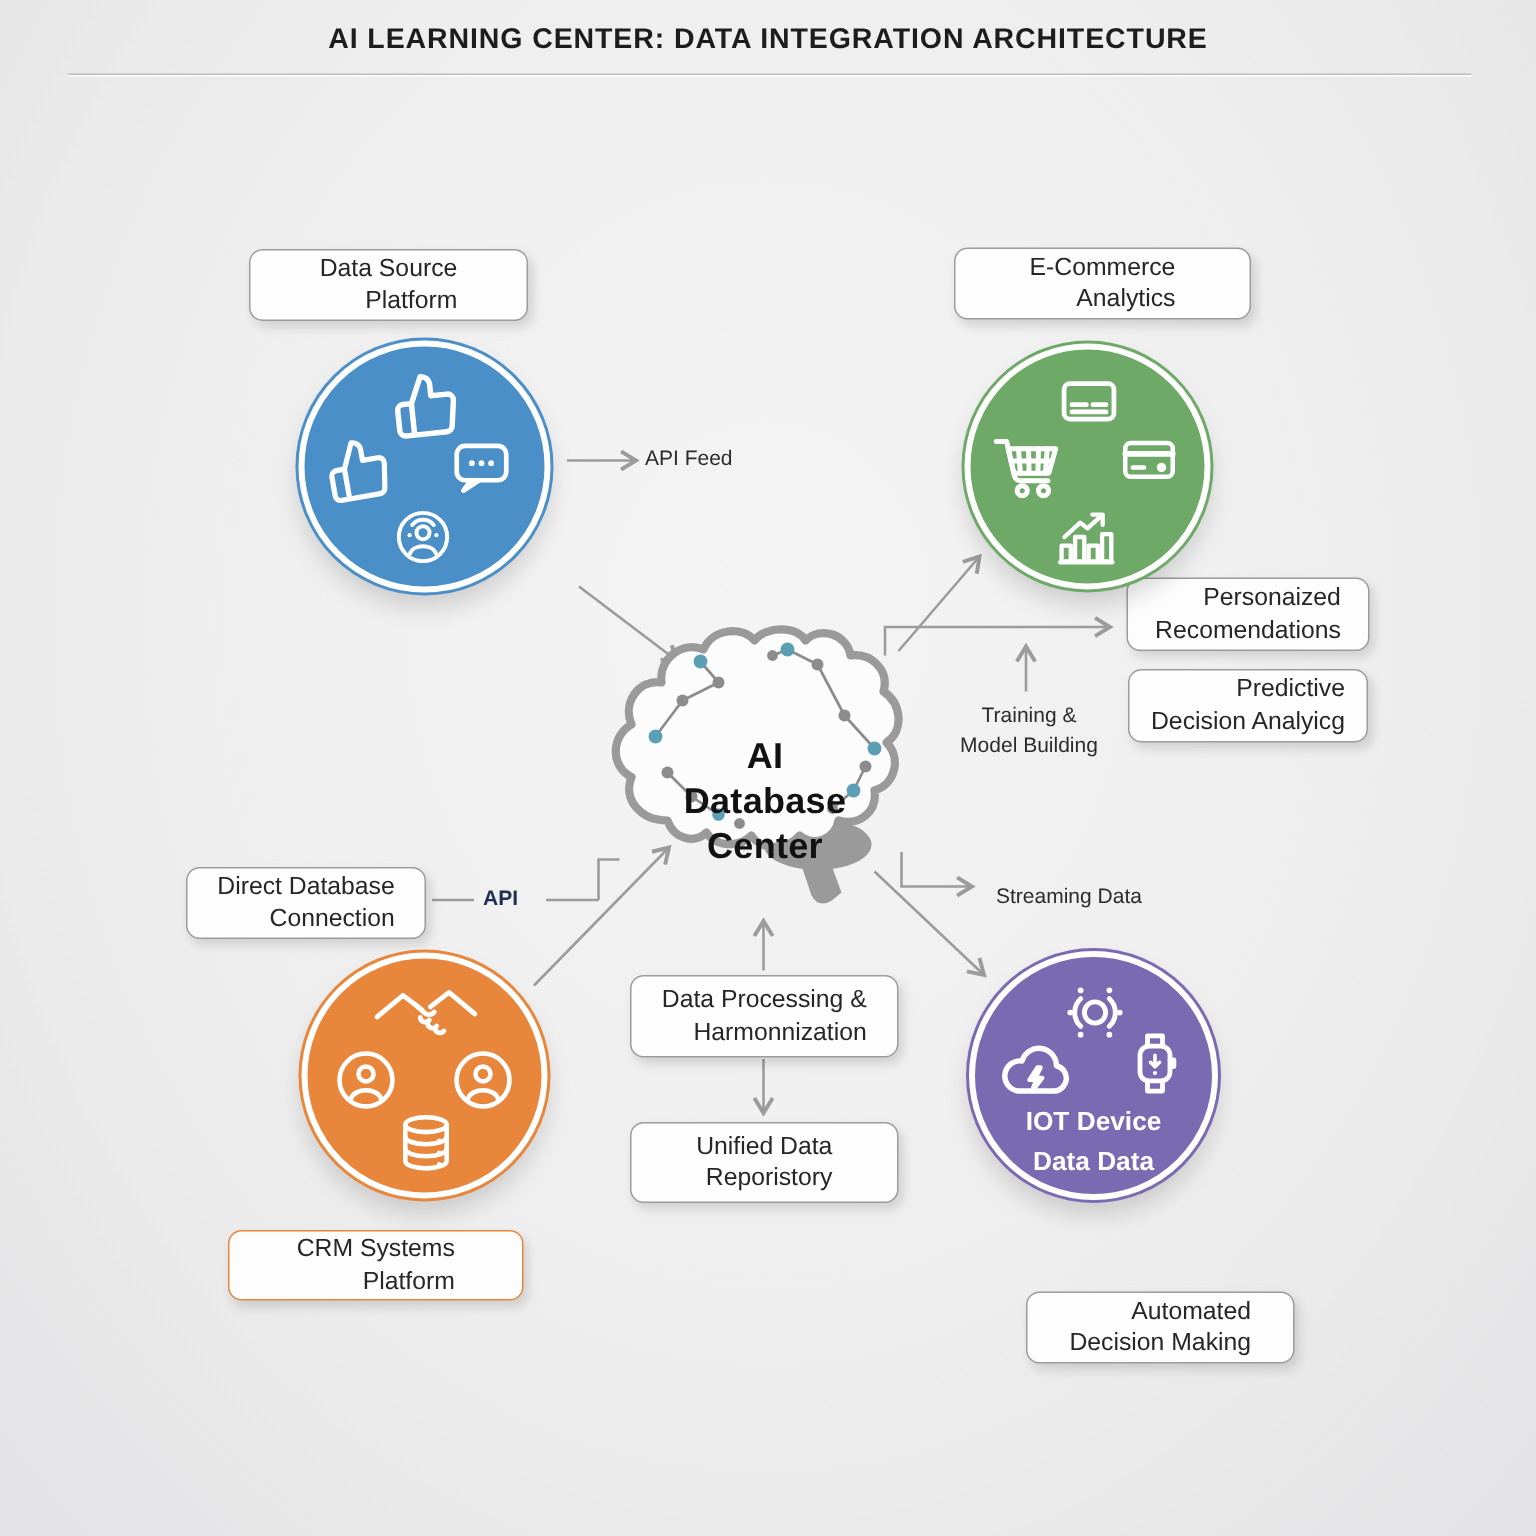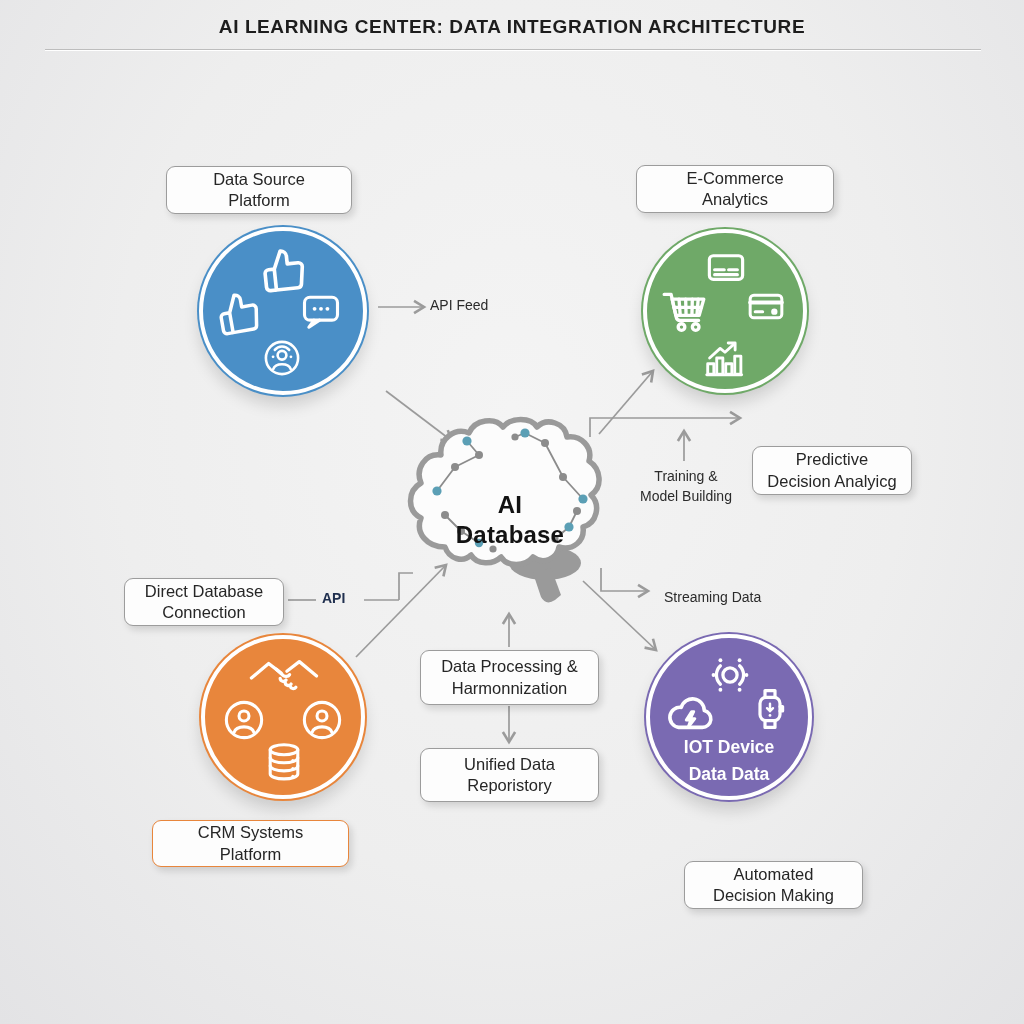--- a/index.html
+++ b/index.html
@@ -8,21 +8,21 @@
     background:radial-gradient(ellipse at 50% 40%, #f4f4f4 0%, #eeeeee 55%, #e3e3e5 100%);
     font-family:"Liberation Sans", sans-serif;color:#222;
   }
   .abs{position:absolute;}
   .title{
     top:16px;left:0;width:100%;text-align:center;
     font-size:19px;font-weight:700;letter-spacing:.6px;color:#1d1d1d;
   }
   .rule{top:49px;left:45px;width:936px;height:1px;background:#bdbdbd;box-shadow:0 1px 0 #ffffff;}
   .box{
-    display:flex;align-items:center;justify-content:center;text-align:center;
+    display:flex;align-items:center;justify-content:center;text-align:right;
     background:#fdfdfd;border:1.6px solid var(--box-border);border-radius:9px;
     font-size:16.5px;line-height:1.28;color:#262626;white-space:pre-line;
     box-shadow:3px 4px 7px rgba(0,0,0,.13);
   }
   .box.orange-border{border-color:var(--orange);}
   .free-label{font-size:14px;color:#2b2b2b;white-space:pre-line;}
   .circle{
     border-radius:50%;border:4px solid #fff;
   }
   .circle.blue{background:var(--blue);color:var(--blue);box-shadow:0 0 0 2px var(--blue),0 10px 16px rgba(0,0,0,.15);}
@@ -68,20 +68,22 @@
     <path d="M509 706 V742" marker-end="url(#arr)"></path>
     <path d="M288 600 H316"></path>
     <path d="M364 600 H399 M399 600 V573 H413"></path>
     <path d="M356 657 L446 565" marker-end="url(#arr)"></path>
   </svg>
 
   <div class="abs box" style="left:166px;top:166px;width:184px;height:46px;">Data Source
 Platform</div>
   <div class="abs box" style="left:636px;top:165px;width:196px;height:46px;">E-Commerce
 Analytics</div>
+  <div class="abs box" style="left:751px;top:385px;width:160px;height:47px;">Personaized
+Recomendations</div>
   <div class="abs box" style="left:752px;top:446px;width:158px;height:47px;">Predictive
 Decision Analyicg</div>
   <div class="abs box" style="left:124px;top:578px;width:158px;height:46px;">Direct Database
 Connection</div>
   <div class="abs box orange-border" style="left:152px;top:820px;width:195px;height:45px;">CRM Systems
 Platform</div>
   <div class="abs box" style="left:420px;top:650px;width:177px;height:53px;">Data Processing &amp;
 Harmonnization</div>
   <div class="abs box" style="left:420px;top:748px;width:177px;height:52px;">Unified Data
 Reporistory</div>
@@ -172,20 +174,21 @@
         <circle cx="32" cy="76" r="4.6"></circle>
           <circle cx="62" cy="26" r="4.6"></circle>
           <circle cx="120" cy="18" r="4.6"></circle>
         <circle cx="178" cy="84" r="4.6"></circle>
           <circle cx="164" cy="112" r="4.6"></circle>
           <circle cx="74" cy="128" r="4.2"></circle>
       </g>
     </svg>
     <div class="brain-line" style="top:28px;">AI</div>
     <div class="brain-line" style="top:58px;">Database</div>
+    <div class="brain-line" style="top:88px;">Center</div>
   </div>
 
   <div class="abs circle orange" style="left:201px;top:635px;width:156px;height:156px;">
     <svg style="left:38px;top:14px;" width="82" height="46" viewBox="0 0 36 24" fill="none" stroke="#fff" stroke-width="1.7" stroke-linecap="round" stroke-linejoin="round">
       <path d="M1 13 L10 5.5 L16.5 10.5"></path>
       <path d="M35 12 L26 4.5 L19.5 9.5"></path>
       <path d="M14 8.5 l3.6 3.2 a2.3 2.3 0 0 0 3.3-.4"></path>
       <path d="M16 13.2 a1.7 1.7 0 0 0 3.1 .9 M18.6 15.3 a1.7 1.7 0 0 0 3.1 .9 M21.2 17.2 a1.7 1.7 0 0 0 3 .7"></path>
     </svg>
     <svg style="left:16px;top:58px;" width="46" height="46" viewBox="0 0 24 24" fill="none" stroke="#fff" stroke-width="1.6" stroke-linecap="round" stroke-linejoin="round">

